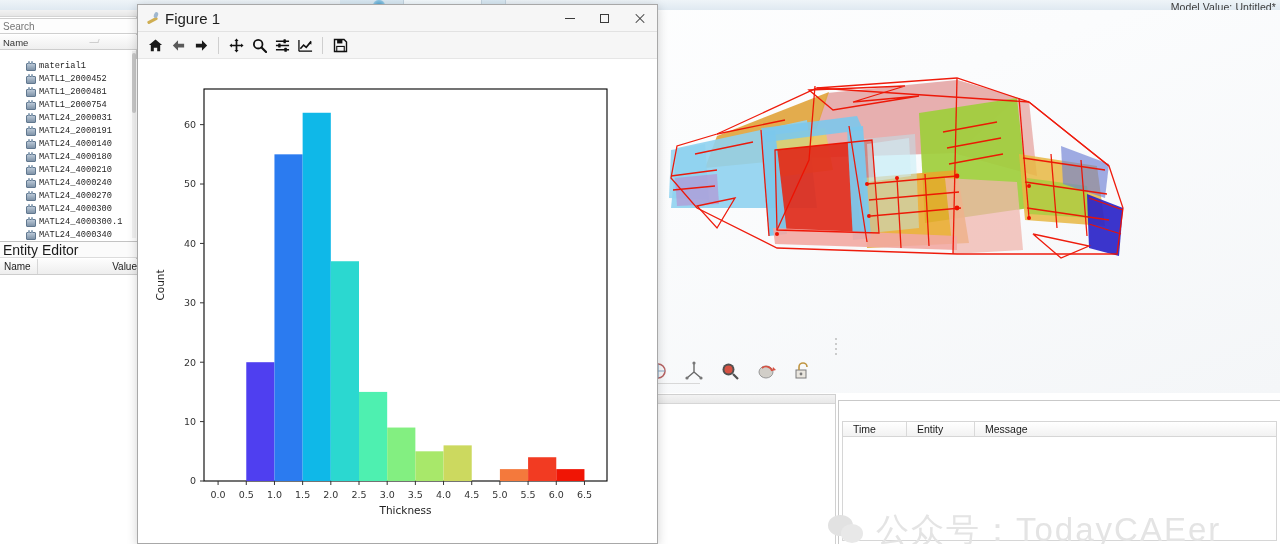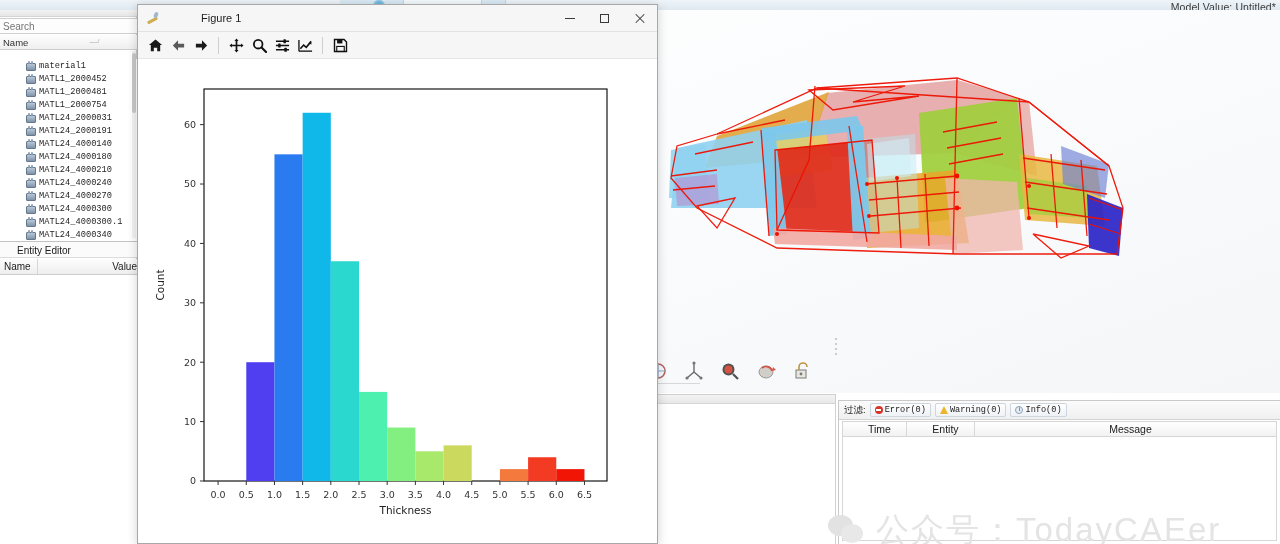--- a/index.html
+++ b/index.html
@@ -91,22 +91,22 @@
     position: absolute; right: 0; top: 41px; width: 4px; height: 187px;
     background: #f3f3f3;
   }
   .tree-scroll i {
     position: absolute; left: 0; top: 2px; width: 4px; height: 60px;
     background: #c9c9c9; border-radius: 2px; display: block;
   }
   .entity-editor-title {
     position: absolute; left: 0; top: 231px; width: 137px; height: 17px;
     border-top: 1px solid #c3c3c3; border-bottom: 1px solid #dcdcdc;
-    background: #fbfbfb; font-size: 10px; color: #1a1a1a;
-    line-height: 17px; padding-left: 17px;
+    background: #fbfbfb; font-size: 14px; color: #1a1a1a;
+    line-height: 17px; padding-left: 3px;
   }
   .entity-cols {
     position: absolute; left: 0; top: 249px; width: 137px; height: 16px;
     background: linear-gradient(180deg,#fdfdfd,#eeeeee);
     border-bottom: 1px solid #cdcdcd; display: flex; font-size: 10px; color: #222;
   }
   .entity-cols span { line-height: 16px; padding-left: 4px; }
   .entity-cols .c1 { width: 38px; border-right: 1px solid #d6d6d6; }
   .entity-cols .c2 { flex: 1; text-align: right; }
   .entity-body {
@@ -180,21 +180,21 @@
   }
   .chip-info::after {
     content: "i"; position: absolute; left: 2.3px; top: -1.6px;
     font-size: 6.5px; color: #34506c; font-family: "Liberation Serif", serif;
   }
   .msg-cols {
     position: absolute; left: 3px; top: 20px; right: 3px; height: 16px;
     background: linear-gradient(180deg,#ffffff,#f2f2f2);
     border: 1px solid #d6d6d6; display: flex; font-size: 10.5px; color: #1a1a1a;
   }
-  .msg-cols span { line-height: 15px; padding-left: 10px; text-align: center; }
+  .msg-cols span { line-height: 15px; padding-left: 10px; }
   .msg-cols .m1 { width: 64px; border-right: 1px solid #d9d9d9; }
   .msg-cols .m2 { width: 68px; border-right: 1px solid #d9d9d9; }
   .msg-cols .m3 { flex: 1; }
   .msg-body {
     position: absolute; left: 3px; top: 36px; right: 3px; bottom: 3px;
     background: #fff; border: 1px solid #d6d6d6; border-top: none;
   }
 
   
   .watermark {
@@ -224,21 +224,21 @@
   }
   .fig-appicon { width: 14px; height: 14px; margin: 0 5px 0 8px; position: relative; flex: 0 0 auto; }
   .fig-appicon::before {
     content: ""; position: absolute; left: 1px; top: 8px; width: 11px; height: 3px;
     background: #cfae52; border-radius: 1px; transform: rotate(-28deg);
   }
   .fig-appicon::after {
     content: ""; position: absolute; left: 8px; top: 1px; width: 4px; height: 6px;
     background: #9fb7cf; border-radius: 50% 50% 40% 40%; transform: rotate(22deg);
   }
-  .fig-title { font-size: 11px; color: #1d1d1d; margin-left: 36px; }
+  .fig-title { font-size: 15px; color: #1d1d1d; }
   .fig-wctrls { margin-left: auto; display: flex; height: 100%; }
   .wbtn {
     width: 35px; height: 100%; display: flex; align-items: center; justify-content: center;
     position: relative;
   }
   .wb-min { width: 10px; height: 1px; background: #3a3a3a; }
   .wb-max { width: 9px; height: 9px; border: 1px solid #3a3a3a; }
   .wb-cl { width: 11px; height: 11px; position: relative; }
   .wb-cl::before, .wb-cl::after {
     content: ""; position: absolute; left: 0; top: 5px; width: 12px; height: 1px; background: #3a3a3a;
@@ -458,35 +458,20 @@
     <div class="bottom-pane-head"></div>
   </div>
   <div class="grip">
       <i></i>
       <i></i>
       <i></i>
       <i></i>
     </div>
 
   <div class="msg-panel">
-    <div class="msg-filterbar">
-      <span class="msg-filter-label">过滤:</span>
-      <div class="chip">
-        <span class="chip-dot err"></span>
-        <span>Error(0)</span>
-      </div>
-      <div class="chip">
-        <span class="chip-tri"></span>
-        <span>Warning(0)</span>
-      </div>
-      <div class="chip">
-        <span class="chip-info"></span>
-        <span>Info(0)</span>
-      </div>
-    </div>
     <div class="msg-cols">
       <span class="m1">Time</span>
       <span class="m2">Entity</span>
       <span class="m3">Message</span>
     </div>
     <div class="msg-body"></div>
   </div>
 
   <div class="watermark">
     <span class="wm-logo"></span>

